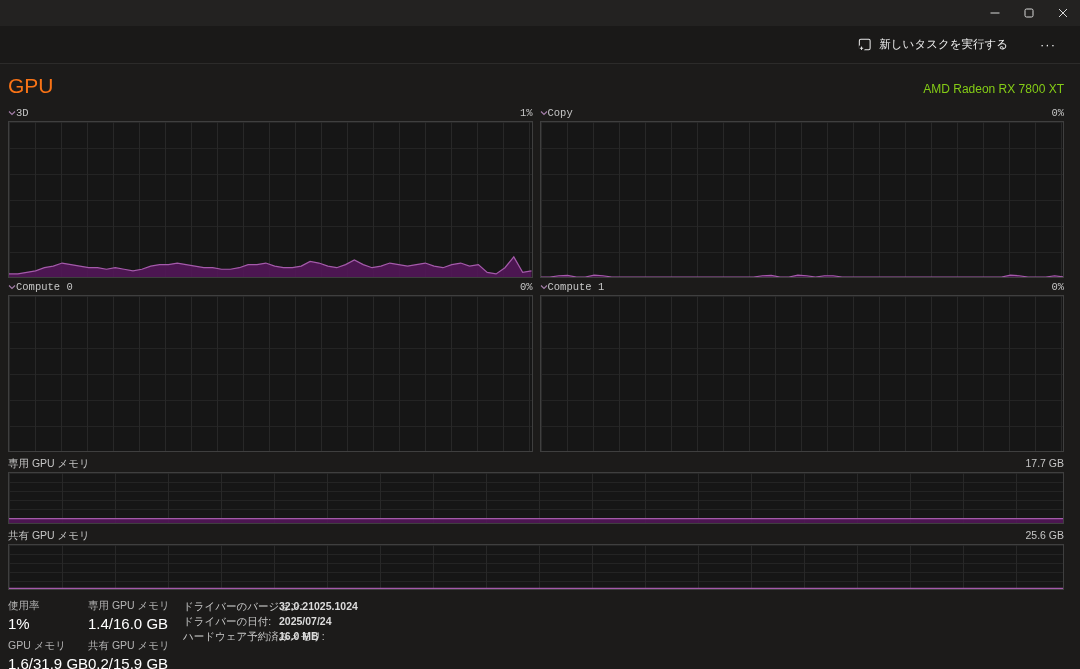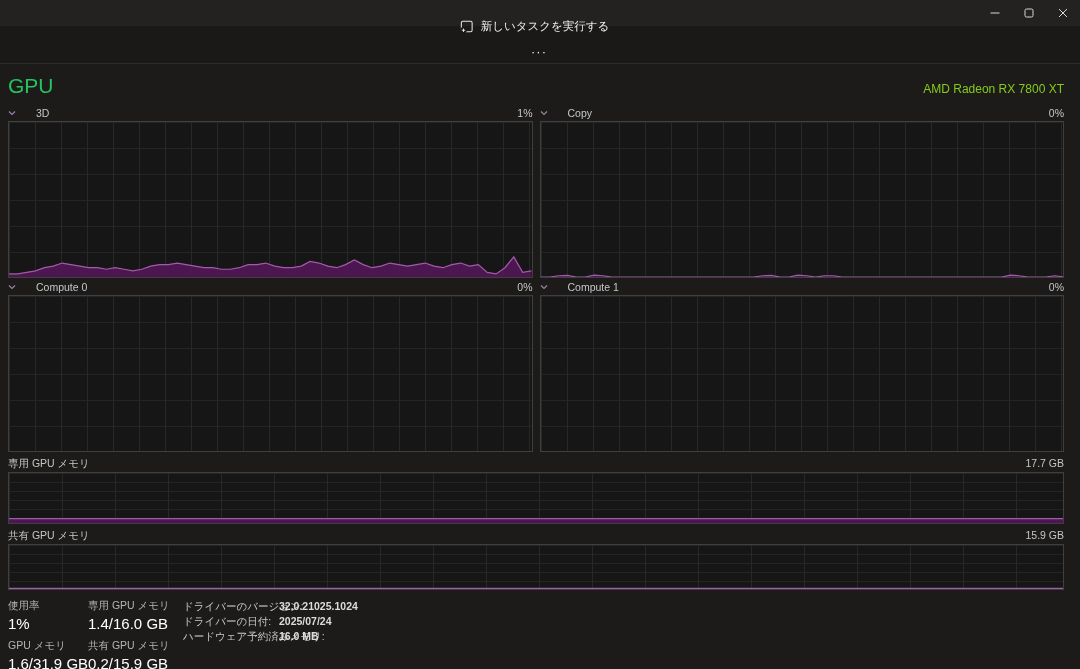--- a/index.html
+++ b/index.html
@@ -6,36 +6,36 @@
   html,body { width:1080px; height:669px; overflow:hidden; background:#1c1b1a;
               font-family:"Liberation Sans","DejaVu Sans",sans-serif; color:#e8e8e8; }
 
   
   .titlebar { height:26px; background:#232221; display:flex; justify-content:flex-end; align-items:stretch; }
   .winbtn { width:34px; display:flex; align-items:center; justify-content:center; cursor:default; }
   .winbtn svg { display:block; }
 
   
   .toolbar { height:38px; background:#1a1918; display:flex; justify-content:flex-end;
-             align-items:center; padding-right:12px; border-bottom:1px solid #2c2b2a;flex-direction:column; }
+             align-items:center; padding-right:12px; border-bottom:1px solid #2c2b2a; }
   .tool-btn { display:flex; align-items:center; gap:7px; font-size:11.5px; color:#f0f0f0;
               padding:6px 10px; border-radius:4px; }
   .more-btn { font-size:13px; letter-spacing:1px; color:#f0f0f0; padding:4px 12px; margin-left:10px; }
 
   
   .content { padding:8px 16px 0 8px; }
   .page-head { display:flex; align-items:flex-end; justify-content:space-between; margin:2px 0 8px 0; }
-  .page-title { font-size:21px; font-weight:400; color:#22c55e; }
+  .page-title { font-size:21px; font-weight:400; color:#f97316; }
   .gpu-name { font-size:12px; color:#84cc16; padding-bottom:2px; }
 
   .chart-grid { display:flex; gap:7px; }
   .chart-col { flex:1; min-width:0; }
 
-  .chart-head { display:flex; align-items:center; gap:20px; font-size:10.5px;
-                color:#c6c6c6; height:14px; margin-bottom:1px; }
+  .chart-head { display:flex; align-items:center; gap:0; font-size:10.5px;
+                color:#c6c6c6; height:14px; margin-bottom:1px;font-family:Liberation Mono, monospace; }
   .chart-head .spacer { flex:1; }
   .chev { display:flex; align-items:center; }
 
   .chart { position:relative; background-color:#161616; border:1px solid #3f3f3f;
            background-image:
              linear-gradient(to right, #282828 1px, transparent 1px),
              linear-gradient(to bottom, #242424 1px, transparent 1px);
            background-size:26px 26px; }
   .chart.big { height:157px; }
   .chart.mem1 { height:52px; background-size:53px 9px; }
@@ -171,21 +171,21 @@
   </div>
   <div class="chart mem1">
       <svg viewBox="0 0 100 100" preserveAspectRatio="none">
         <polygon points="0,100 0,91.25 100,91.25 100,100" fill="#521658" fill-opacity="0.9"></polygon>
         <polyline points="0,91.25 100,91.25" fill="none" stroke="#a45aaa" stroke-width="1.2" vector-effect="non-scaling-stroke"></polyline>
       </svg>
     </div>
 
   <div class="mem-head">
     <span>共有 GPU メモリ</span>
-    <span>15.9 GB</span>
+    <span>25.6 GB</span>
   </div>
   <div class="chart mem2">
       <svg viewBox="0 0 100 100" preserveAspectRatio="none">
         <polygon points="0,100 0,98.74213836477988 100,98.74213836477988 100,100" fill="#521658" fill-opacity="0.9"></polygon>
         <polyline points="0,98.74213836477988 100,98.74213836477988" fill="none" stroke="#a45aaa" stroke-width="1.2" vector-effect="non-scaling-stroke"></polyline>
       </svg>
     </div>
 
   <div class="stats">
     <div class="stat-col1">

